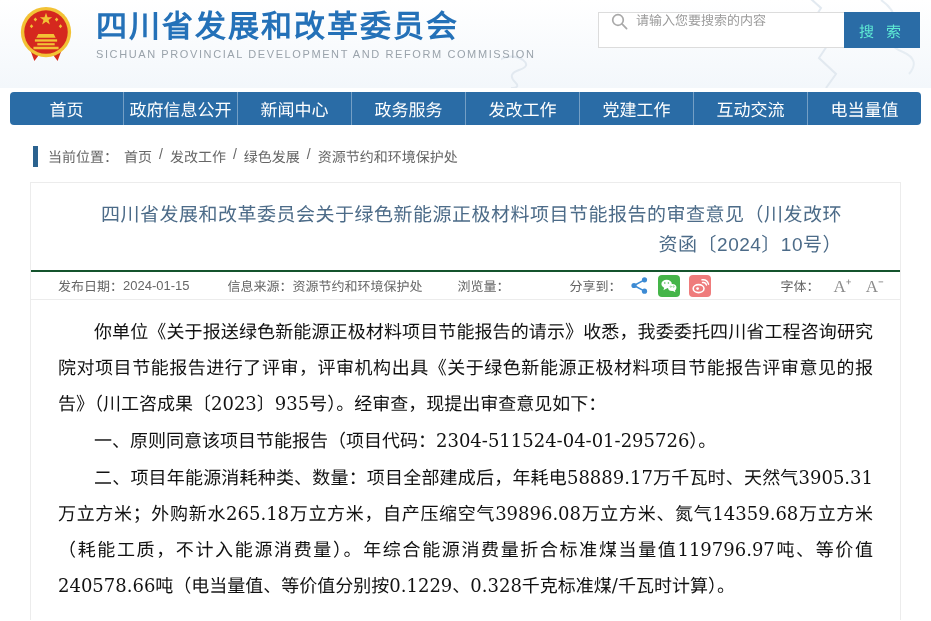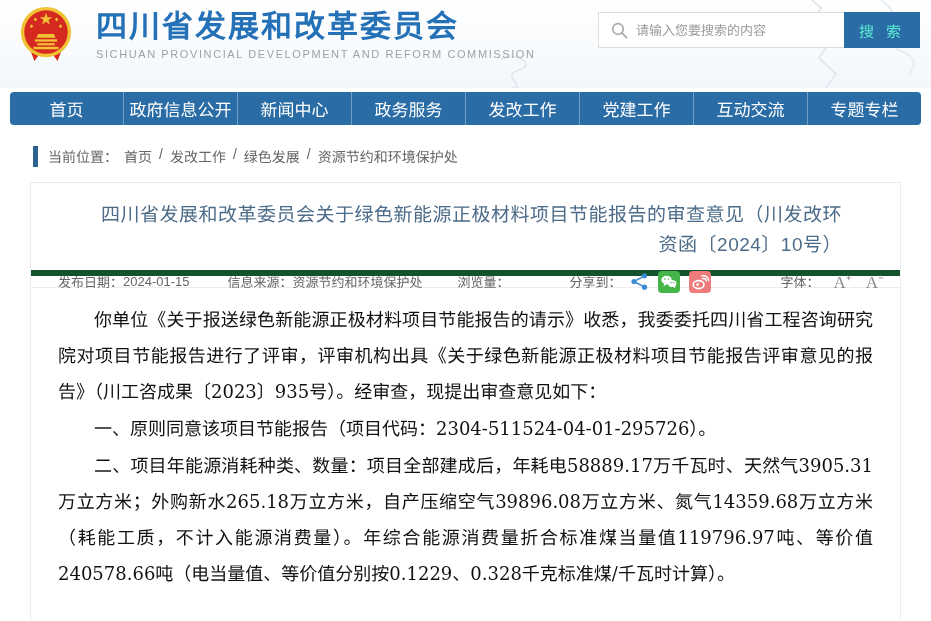--- a/index.html
+++ b/index.html
@@ -19,21 +19,21 @@
   
   .site-header{position:relative;height:88px;background:linear-gradient(#ffffff,#f3f7fb);overflow:hidden;}
   .map-decoration{position:absolute;right:0;top:0;pointer-events:none;}
   .brand{position:absolute;left:17px;top:5px;display:flex;align-items:center;gap:8px;}
   .emblem{width:58px;height:58px;flex:0 0 auto;}
   .brand-text{margin-left:13px;}
   .site-title{color:var(--brand-blue);font-size:31px;font-weight:bold;letter-spacing:2px;line-height:36px;}
   .site-subtitle{color:#9aa3ab;font-size:11px;letter-spacing:1.6px;margin-top:3px;}
 
   .search-box{position:absolute;right:11px;top:12px;width:322px;height:36px;background:#fff;
-    border:1px solid #dcdcdc;display:flex;align-items:center;}
+    border:1px solid #dcdcdc;display:flex;align-items:flex-start;}
   .search-icon{margin:0 8px 0 12px;display:flex;}
   .search-input{flex:1;border:none;outline:none;font-size:13px;color:#333;background:transparent;}
   .search-input::placeholder{color:#9b9b9b;}
   .search-btn{width:76px;height:36px;margin:-1px -1px -1px 0;border:none;background:var(--nav-blue);
     color:#5eead4;font-size:15px;letter-spacing:4px;cursor:pointer;font-family:inherit;}
 
   
   .main-nav{margin:4px 10px 0;height:33px;background:var(--nav-blue);border-radius:4px;display:flex;}
   .nav-item{flex:1;display:flex;align-items:center;justify-content:center;color:#fff;font-size:17px;
     cursor:pointer;border-right:1px solid rgba(255,255,255,.35);}
@@ -43,21 +43,21 @@
   .breadcrumb-row{margin:21px 0 0 33px;display:flex;align-items:flex-start;font-size:14px;color:#666;}
   .crumb-bar{width:5px;height:21px;background:#2b628f;margin-right:10px;}
   .breadcrumb-label{margin-right:6px;}
   .crumb{cursor:pointer;}
   .crumb-sep{margin:0 7px;color:#666;}
 
   
   .content-card{margin:15px 30px 0;border:1px solid #ececec;border-bottom:none;height:438px;background:#fff;}
   .article-title{padding:17px 58px 10px;text-align:right;color:var(--title-color);
     font-size:19px;font-weight:500;line-height:30px;letter-spacing:.5px;}
-  .meta-bar{border-top:6px solid #14532d;border-bottom:1px solid #ececec;height:18px;
+  .meta-bar{border-top:2px solid #14532d;border-bottom:1px solid #ececec;height:30px;
     display:flex;align-items:center;font-size:13px;color:#666;padding-left:27px;}
   .meta-item{display:flex;align-items:center;white-space:nowrap;}
   .meta-src{margin-left:38px;} .meta-views{margin-left:35px;}
   .meta-font{margin-left:70px;} .meta-share{margin-left:60px;}
   .font-btn{border:none;background:none;color:#8c8c8c;font-size:17px;cursor:pointer;
     font-family:"Liberation Serif",serif;margin-left:14px;padding:0;}
   .share-ic{width:22px;height:22px;margin-left:9px;cursor:pointer;display:block;}
   .share-dots{width:19px;height:19px;margin-left:8px;cursor:pointer;display:block;}
 
   
@@ -111,21 +111,21 @@
 </header>
 
 <nav class="main-nav">
   <div class="nav-item">首页</div>
   <div class="nav-item">政府信息公开</div>
   <div class="nav-item">新闻中心</div>
   <div class="nav-item">政务服务</div>
   <div class="nav-item">发改工作</div>
   <div class="nav-item">党建工作</div>
   <div class="nav-item">互动交流</div>
-  <div class="nav-item">专题专栏</div>
+  <div class="nav-item">电当量值</div>
 </nav>
 
 <div class="breadcrumb-row">
   <span class="crumb-bar"></span>
   <span class="breadcrumb-label">当前位置：</span>
   <span class="crumb">首页</span>
   <span class="crumb-sep">/</span>
   <span class="crumb">发改工作</span>
   <span class="crumb-sep">/</span>
   <span class="crumb">绿色发展</span>

